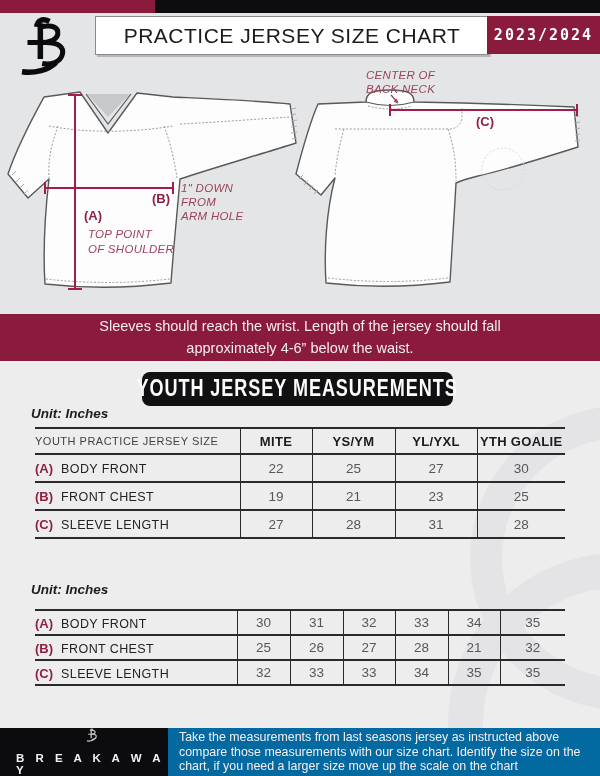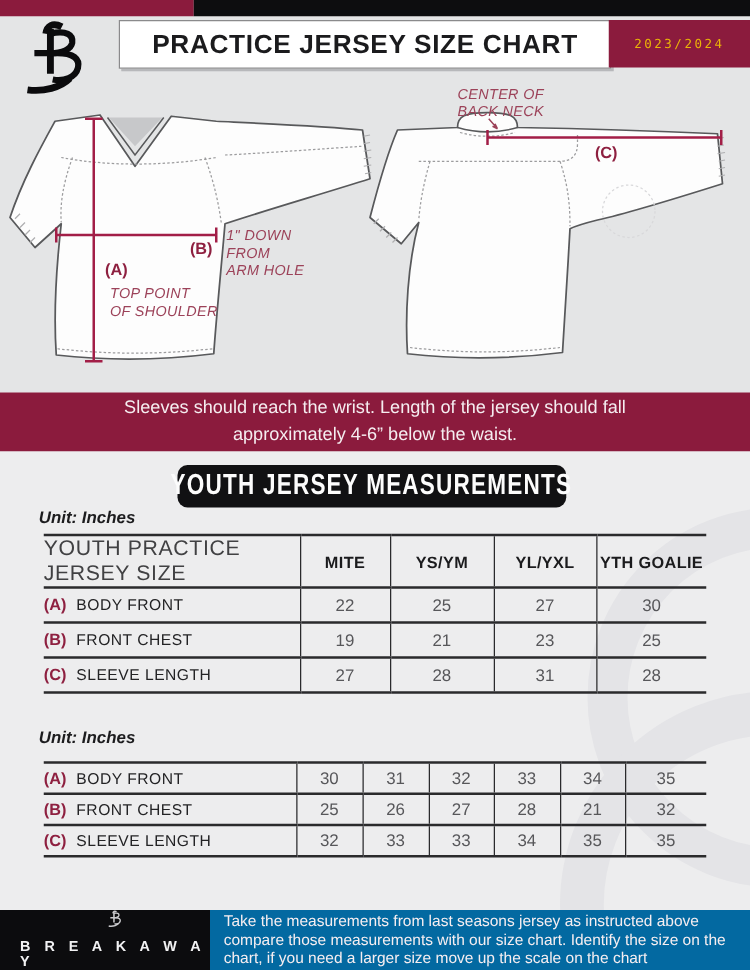--- a/index.html
+++ b/index.html
@@ -17,28 +17,28 @@
 
   
   .strip-maroon{position:absolute;left:0;top:0;width:155px;height:13px;background:#8B1B3D;}
   .strip-black{position:absolute;left:155px;top:0;width:445px;height:13px;background:#0d0d0f;}
   .logo-header{position:absolute;left:14px;top:15px;width:60px;height:66px;color:#0b0b0d;}
   .title-box{
     position:absolute;left:95px;top:16px;width:392px;height:37px;background:#ffffff;
     border:1px solid #8a8a8c;box-shadow:2px 2px 0 rgba(70,70,75,.28);
     display:flex;align-items:center;justify-content:center;
   }
-  .title-box span{font-weight:bold;font-size:21px;letter-spacing:.5px;color:#1b1b1d;}
+  .title-box span{font-weight:normal;font-size:21px;letter-spacing:.5px;color:#1b1b1d;}
   .season-box{
     position:absolute;left:487px;top:16px;width:113px;height:38px;background:#8B1B3D;
     display:flex;align-items:center;justify-content:center;
   }
   .season-box span{
-    font-family:"DejaVu Sans Mono",monospace;font-weight:normal;font-size:10px;
-    letter-spacing:2px;color:#eab308;
+    font-family:"DejaVu Sans Mono",monospace;font-weight:bold;font-size:15px;
+    letter-spacing:2px;color:#ffffff;
   }
 
   
   .diagram{position:absolute;left:0;top:62px;width:600px;height:250px;}
   .jersey{fill:#fdfdfd;stroke:#58595b;stroke-width:1.4;stroke-linejoin:round;}
   .seam{fill:none;stroke:#9c9c9e;stroke-width:1;stroke-dasharray:2 1.7;}
   .thinline{fill:none;stroke:#58595b;stroke-width:1.2;}
   .dim{stroke:#A21E47;stroke-width:2;fill:none;}
   .dim-label{font-family:"Liberation Sans",sans-serif;font-weight:bold;font-size:13px;fill:#8E2040;}
   .dim-note{font-family:"Liberation Sans",sans-serif;font-style:italic;font-size:11.5px;fill:#9C4259;letter-spacing:.3px;}
@@ -78,21 +78,21 @@
   .size-table th,.size-table td{
     border-top:2px solid #2a2a2c;border-bottom:2px solid #2a2a2c;
     border-left:1.5px solid #2a2a2c;border-right:1.5px solid #2a2a2c;
     padding:0;text-align:center;vertical-align:middle;background:transparent;
   }
   .size-table th:first-child,.size-table td:first-child{border-left:none;text-align:left;}
   .size-table th:last-child,.size-table td:last-child{border-right:none;}
   .table-youth th{height:24px;} .table-youth td{height:26px;}
   .table-adult th{height:20px;} .table-adult td{height:23px;}
   .col-head{font-weight:bold;font-size:13px;color:#1b1b1d;letter-spacing:.3px;}
-  .row-head-label{font-weight:normal;font-size:17px;color:#414143;letter-spacing:.5px;padding-left:18px;}
+  .row-head-label{font-weight:normal;font-size:11px;color:#414143;letter-spacing:.5px;padding-left:18px;}
   .row-key{font-weight:bold;font-size:13px;color:#8E2040;}
   .row-label{font-size:12.5px;color:#232325;letter-spacing:.4px;margin-left:8px;}
   .cell-first{padding-left:18px;}
   .val{font-size:13.5px;color:#57575a;}
 
   
   .footer-black{
     position:absolute;left:0;top:728px;width:168px;height:48px;background:#0c0c0e;
     display:flex;align-items:center;gap:9px;padding-left:16px;box-sizing:border-box;flex-direction:column;
   }

